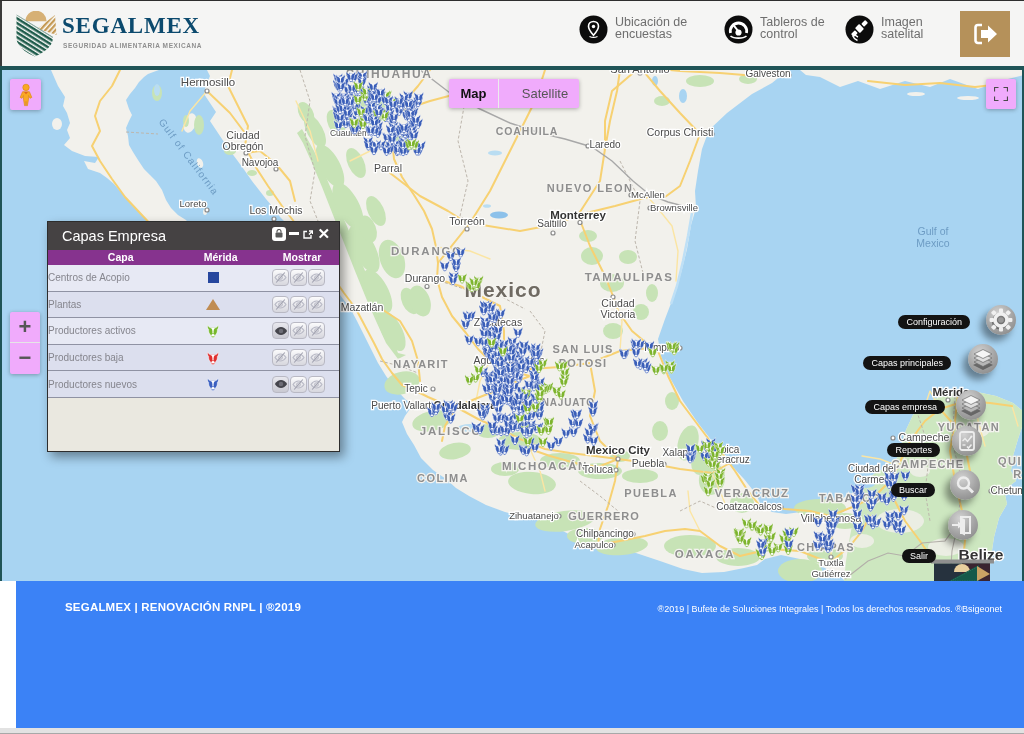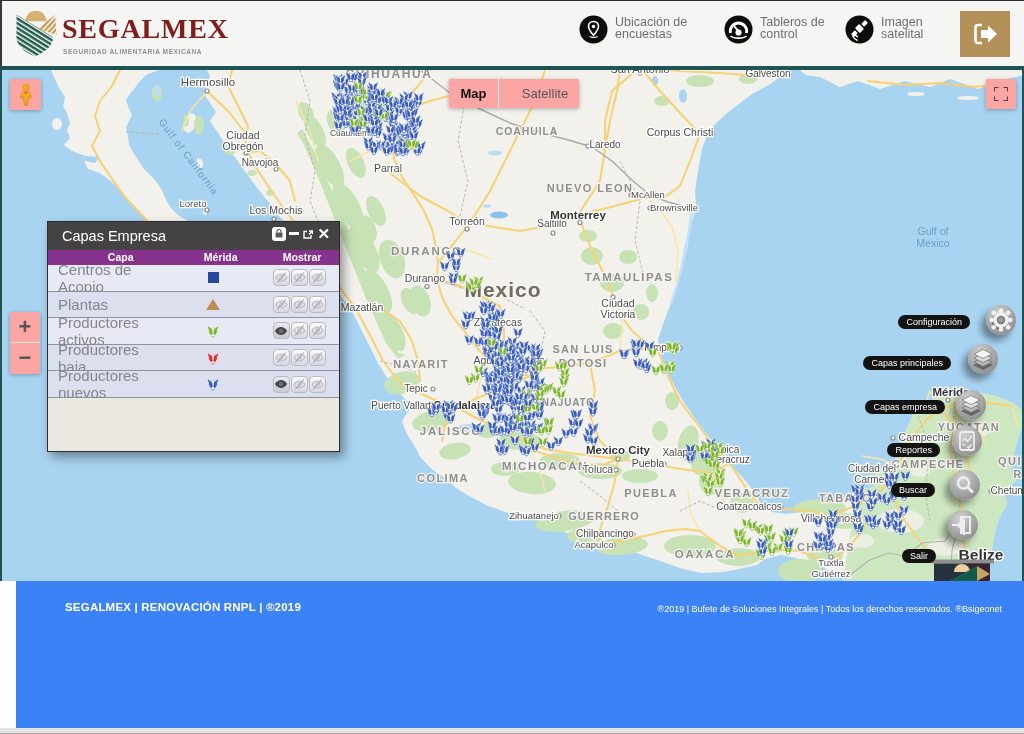--- a/index.html
+++ b/index.html
@@ -2,61 +2,61 @@
 <html lang="es"><head><meta charset="utf-8">
 <title>SEGALMEX</title>
 <style>
 * { margin:0; padding:0; box-sizing:border-box; }
 html,body { width:1024px; height:734px; overflow:hidden; font-family:"Liberation Sans",sans-serif; background:#e6e6e6; }
 #page { position:relative; width:1024px; height:734px; background:#fff; border-top:1px solid #2e2e2e; }
 
 #header { position:absolute; left:0; top:0; width:1024px; height:65px; background:#f5f5f4; border-left:2px solid #3a3a3a; }
 #logo { position:absolute; left:13px; top:10px; }
 #brand { position:absolute; left:60px; top:12px; }
-#brand .t1 { font-family:"Liberation Serif",serif; font-weight:bold; font-size:28px; color:#7f1d1d; letter-spacing:0.8px; }
+#brand .t1 { font-family:"Liberation Serif",serif; font-weight:bold; font-size:23px; color:#0c4a6e; letter-spacing:0.8px; }
 #brand .t2 { font-size:6.5px; font-weight:bold; color:#8f8f8f; letter-spacing:0.6px; margin-top:3px; margin-left:1px;}
 .navitem { position:absolute; top:14px; height:29px; }
 .navitem .nicon { position:absolute; left:0; top:0; }
 .navitem .ntext { position:absolute; left:36px; top:2px; font-size:12.5px; line-height:11.5px; color:#6e6e6e; white-space:nowrap; }
 #exitbtn { position:absolute; left:958px; top:10px; width:50px; height:46px; background:#b5915a; display:flex; align-items:center; justify-content:center; }
 
 #tealbar { position:absolute; left:0; top:65px; width:1024px; height:4px; background:#1f5457; }
 
 #map { position:absolute; left:0; top:69px; width:1024px; height:511px; background:#a8d4f2; overflow:hidden; }
 #mapsvg { position:absolute; left:0; top:0; }
 #lb,#rb { position:absolute; top:0; width:2px; height:511px; background:#1f5457; z-index:50; }
 #lb{left:0;} #rb{right:0;}
 .st { fill:#8e8e8e; font-weight:bold; text-anchor:middle; paint-order:stroke; stroke:#f4f3ef; stroke-width:2.5px; font-family:"Liberation Sans",sans-serif; }
 .ct { fill:#4b4b4b; text-anchor:middle; paint-order:stroke; stroke:#ffffff; stroke-width:2.5px; font-family:"Liberation Sans",sans-serif; }
 .bc { fill:#333; font-weight:bold; text-anchor:middle; paint-order:stroke; stroke:#ffffff; stroke-width:2.5px; font-family:"Liberation Sans",sans-serif; }
 .wt { fill:#6d9cc4; text-anchor:middle; font-family:"Liberation Sans",sans-serif; }
 .co { fill:#6f6a62; font-weight:bold; text-anchor:middle; paint-order:stroke; stroke:#f4f3ef; stroke-width:3px; font-family:"Liberation Sans",sans-serif; }
 
-.gbox { position:absolute; background:#fca5a5; border-radius:2px; box-shadow:0 1px 4px rgba(0,0,0,0.3);gap:12px; }
+.gbox { position:absolute; background:#f0abfc; border-radius:2px; box-shadow:0 1px 4px rgba(0,0,0,0.3);gap:12px; }
 #pegman { left:10px; top:9px; width:31px; height:31px; display:flex; align-items:center; justify-content:center; }
 #fullscr { left:986px; top:9px; width:30px; height:30px; display:flex; align-items:center; justify-content:center; }
 #zoomctl { left:10px; top:242px; width:30px; height:62px; }
 #zoomctl .zb { width:30px; height:31px; color:#565656; font-size:22px; font-weight:bold; text-align:center; line-height:29px; }
 #zoomctl .zb:first-child { border-bottom:1px solid #e6e6e6; }
 #mapsat { left:449px; top:9px; width:130px; height:29px; display:flex; border-radius:2px; }
 #mapsat .ms { font-size:13px; line-height:29px; text-align:center; }
 #mapsat .m1 { width:55px; color:#111; font-weight:bold; border-right:1px solid #ececec; }
 #mapsat .m2 { width:75px; color:#565656; }
 .pill { position:absolute; background:#131313; color:#fff; font-size:9px; border-radius:7px; height:14px; line-height:14px; padding:0 8px; white-space:nowrap; }
 .circ { position:absolute; width:30px; height:30px; border-radius:50%;
   background:radial-gradient(circle at 40% 28%, #d2d2d2, #a2a2a2 55%, #818181 100%);
   box-shadow:-5px 6px 7px rgba(0,0,0,0.4); display:flex; align-items:center; justify-content:center; }
 
 #panel { position:absolute; left:47px; top:151px; width:293px; background:#eae8e0; border:1px solid #2d2d2d; box-shadow:4px 5px 10px rgba(0,0,0,0.4); }
 #ptitle { height:28px; background:#454243; color:#fff; font-size:14.5px; line-height:28px; padding-left:14px; position:relative; }
 #ptitle .ticons { position:absolute; right:9px; top:0; height:23px; display:flex; align-items:center; }
 #phead { height:15px; background:#86338e; display:flex; color:#fff; font-size:10.5px; font-weight:bold; line-height:15px;padding-left:17px; }
 #phead div { text-align:center; }
 .prow { height:26.6px; display:flex; align-items:center; border-bottom:1px solid #8f92a3; position:relative; }
-.prow .lab { width:119px; padding-left:10px; font-size:15px; color:#85858d; }
+.prow .lab { width:119px; font-size:10px; color:#85858d; }
 .prow .sym { width:95px; display:flex; align-items:center; justify-content:center; }
 .prow .eyes { width:79px; display:flex; padding-left:12px; }
 .ebtn { width:17px; height:17px; border-radius:4px; margin-right:1px;
   background:linear-gradient(#fbfbfc,#d7d7de); border:1px solid #b9b9c4;
   display:flex; align-items:center; justify-content:center; }
 #pfoot { height:53px; background:#eae8e0; }
 
 #footer { position:absolute; left:16px; top:580px; width:1024px; height:157px; background:#3b82f6; }
 #footer .fl { position:absolute; left:49px; top:20px; font-size:11.5px; font-weight:bold; color:#fff; letter-spacing:0.2px; }
 #footer .fr { position:absolute; right:38px; top:23px; font-size:9px; color:#fff; }

